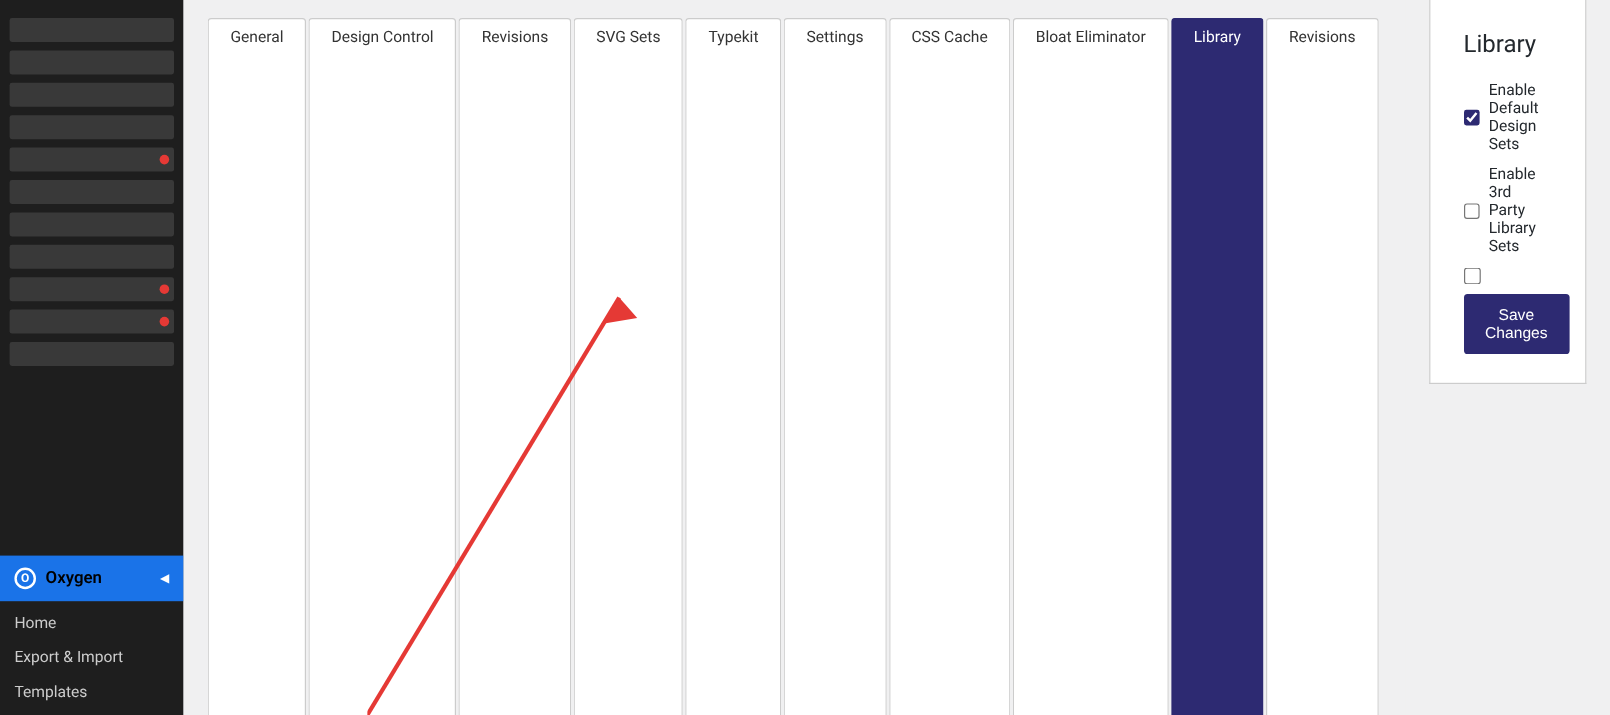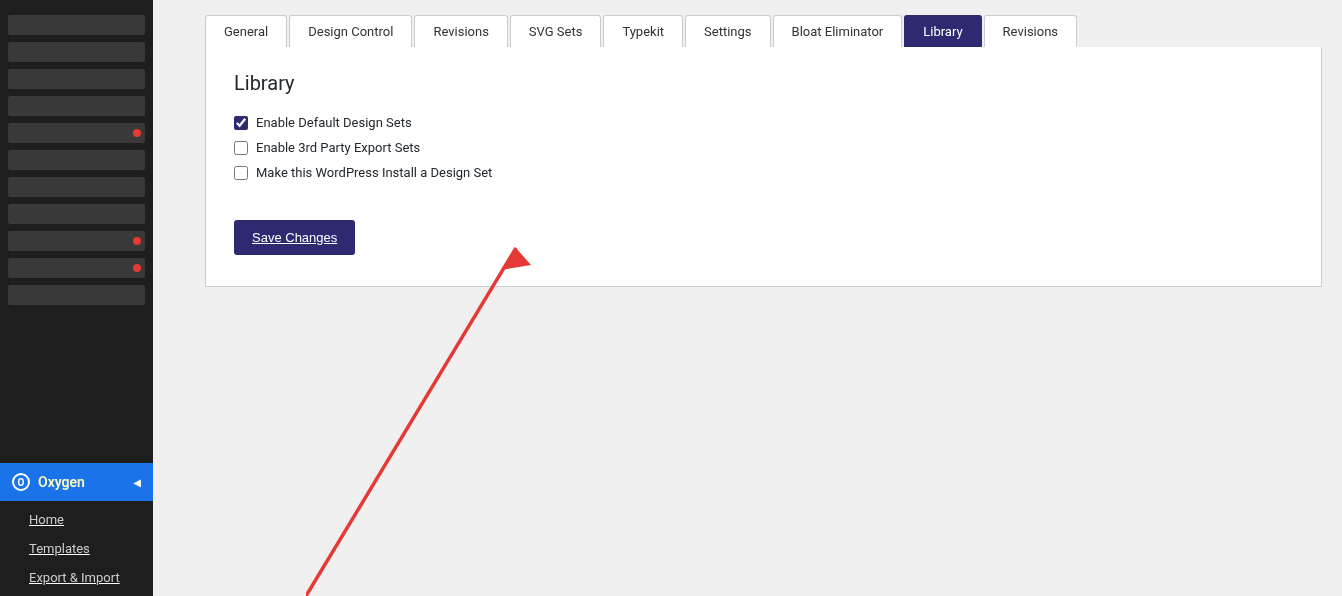--- a/index.html
+++ b/index.html
@@ -51,57 +51,55 @@
     }
 
     .oxygen-header-icon::after {
       content: 'O';
       font-size: 10px;
       color: #fff;
       font-weight: bold;
     }
 
     .oxygen-title {
-      color: #fef9c3;
+      color: #000000;
       font-size: 14px;
       font-weight: 600;
     }
 
     .sidebar-chevron {
       margin-left: auto;
       color: #fff;
       font-size: 10px;
     }
 
     .sidebar-nav {
-      padding: 4px 17px;
-      text-decoration: underline;
+      padding: 4px 0;
     }
 
     .sidebar-nav-item {
       padding: 7px 12px;
       color: #ccc;
       cursor: pointer;
       font-size: 13px;
       display: block;
     }
 
     .sidebar-nav-item.active {
       color: #fff;
       font-weight: 700;
     }
 
     
     .main {
       flex: 1;
       display: flex;
-      flex-direction: column;
+      flex-direction: row;
       background: #f0f0f1;
       overflow: hidden;
-      padding-left: 32px;
     }
 
     
     .tabs-bar {
       display: flex;
       flex-direction: row;
       background: #f0f0f1;
       padding: 15px 20px 0 20px;
       gap: 0;
       flex-wrap: wrap;
@@ -145,21 +143,21 @@
       font-size: 20px;
       font-weight: 400;
       color: #23282d;
       margin-bottom: 20px;
     }
 
     .checkbox-group {
       display: flex;
       flex-direction: column;
       gap: 10px;
-      margin-bottom: 40px;
+      margin-bottom: 8px;
     }
 
     .checkbox-label {
       display: flex;
       align-items: center;
       gap: 8px;
       font-size: 13px;
       color: #23282d;
       cursor: pointer;
     }
@@ -173,21 +171,20 @@
 
     .save-button {
       background: #2d2a72;
       color: #fff;
       border: none;
       padding: 10px 18px;
       font-size: 13px;
       border-radius: 3px;
       cursor: pointer;
       font-weight: 500;
-      text-decoration: underline;
     }
 
     
     .arrow-overlay {
       position: absolute;
       left: 153px;
       top: 0;
       width: calc(1342px - 153px);
       height: 596px;
       pointer-events: none;
@@ -245,55 +242,55 @@
   </div>
 
   <div class="oxygen-header">
     <div class="oxygen-header-icon"></div>
     <span class="oxygen-title">Oxygen</span>
     <span class="sidebar-chevron">◀</span>
   </div>
 
   <div class="sidebar-nav">
     <a class="sidebar-nav-item">Home</a>
+    <a class="sidebar-nav-item">Export &amp; Import</a>
     <a class="sidebar-nav-item">Templates</a>
-    <a class="sidebar-nav-item">Export &amp; Import</a>
   </div>
 </div>
 
 <div class="main" style="position:relative;">
 
   <div class="tabs-bar">
     <div class="tab">General</div>
     <div class="tab">Design Control</div>
     <div class="tab">Revisions</div>
     <div class="tab">SVG Sets</div>
     <div class="tab">Typekit</div>
     <div class="tab">Settings</div>
+    <div class="tab">CSS Cache</div>
     <div class="tab">Bloat Eliminator</div>
     <div class="tab active">Library</div>
     <div class="tab">Revisions</div>
   </div>
 
   <div class="content-area">
     <div class="panel">
       <h2 class="panel-title">Library</h2>
 
       <div class="checkbox-group">
         <label class="checkbox-label">
           <input type="checkbox" checked="" style="">
           <span>Enable Default Design Sets</span>
         </label>
         <label class="checkbox-label">
           <input type="checkbox" style="">
-          <span>Enable 3rd Party Export Sets</span>
+          <span>Enable 3rd Party Library Sets</span>
         </label>
         <label class="checkbox-label">
           <input type="checkbox" style="">
-          <span>Make this WordPress Install a Design Set</span>
         </label>
       </div>
 
       <button class="save-button">Save Changes</button>
     </div>
   </div>
 
   <div class="arrow-overlay">
     <svg viewBox="0 0 1189 596" preserveAspectRatio="none">
 

